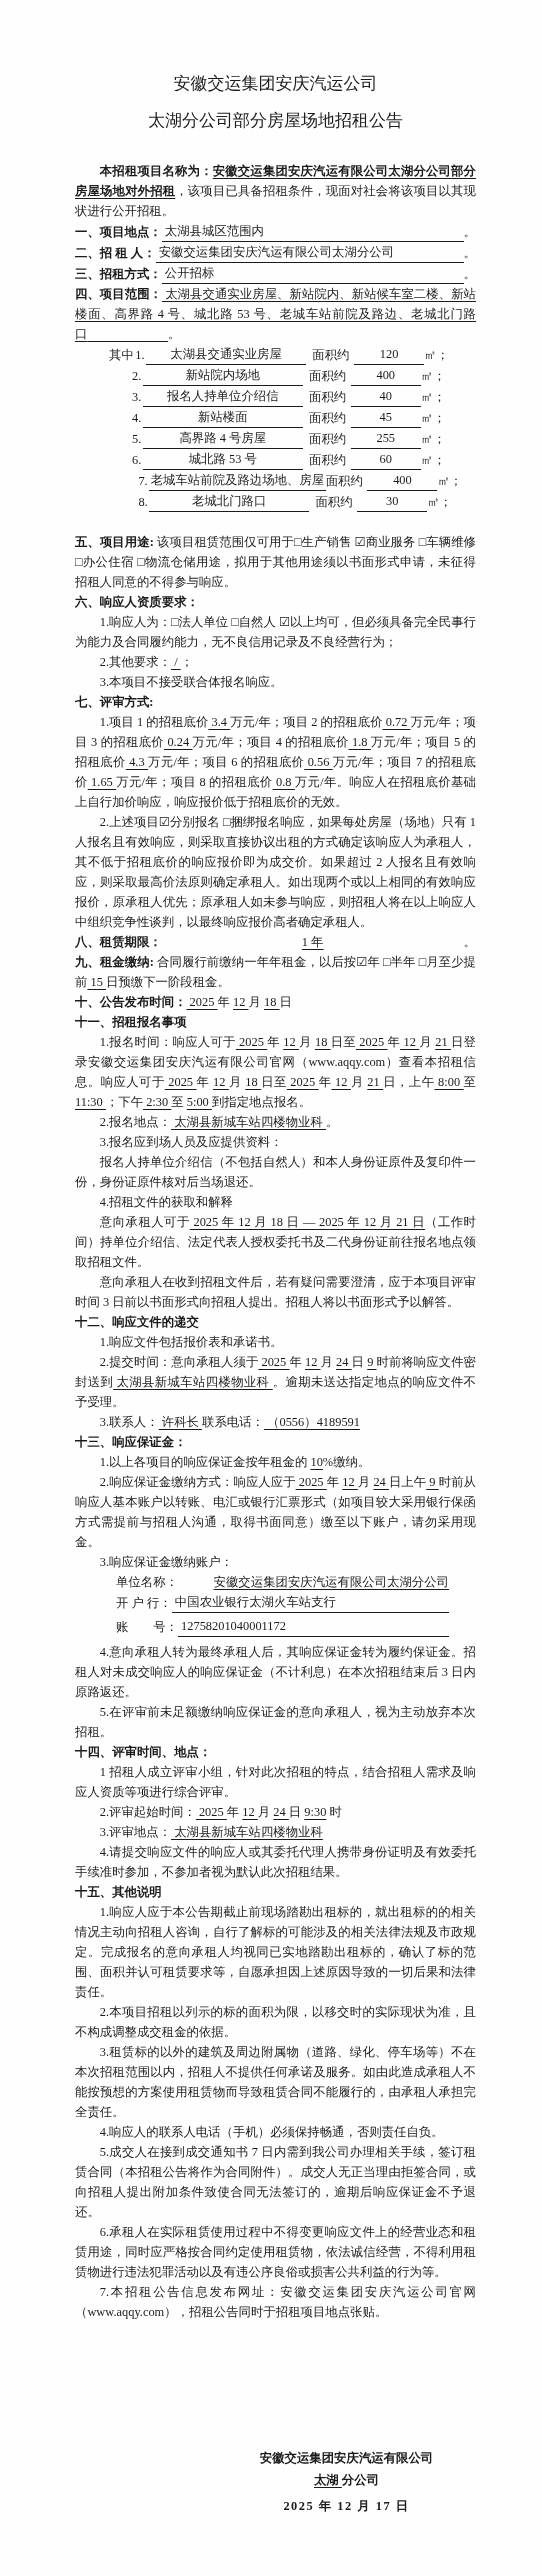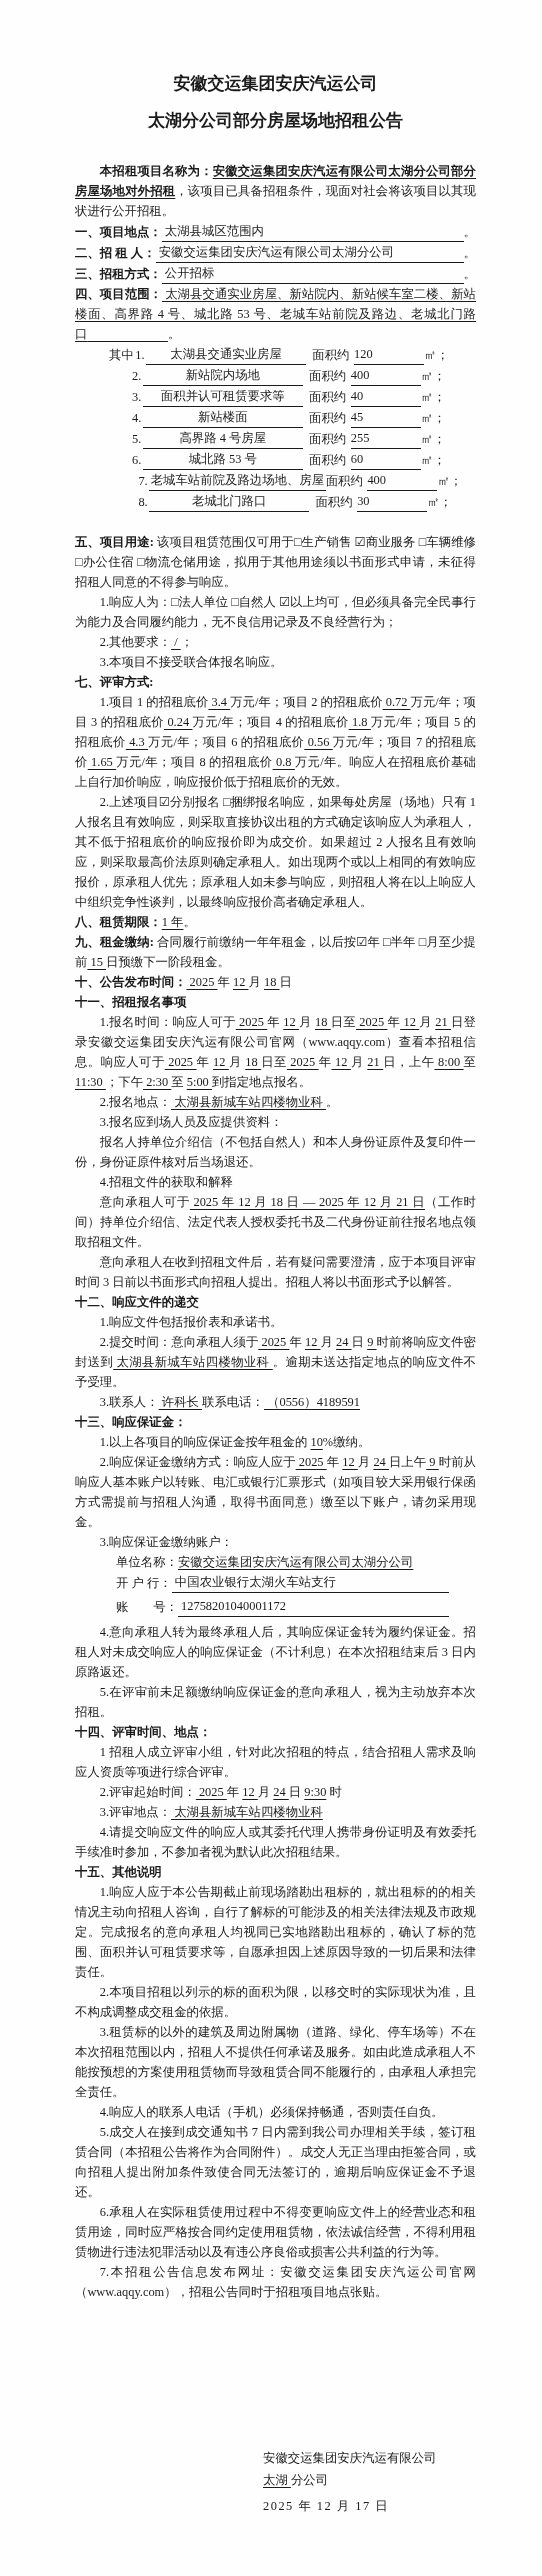--- a/index.html
+++ b/index.html
@@ -8,47 +8,47 @@
     width:542px;height:2576px;
     margin:0 auto;
     background:#fefefe;
     color:#1b1b1b;
     font-family:"Liberation Serif","DejaVu Serif",serif;
     font-size:12.4px;line-height:20px;
     overflow:hidden;
     box-sizing:border-box;
     padding:65px 66px 0 75px;
   }
-  .titles{text-align:center;font-weight:bold;font-size:17px;line-height:37px;}
+  .titles{text-align:center;font-weight:normal;font-size:17px;line-height:37px;}
   .body-text{margin-top:22px;}
   p{margin:0;text-align:justify;}
   .ind{text-indent:2em;}
   .sec-label{font-weight:bold;}
   .u{text-decoration:underline;text-underline-offset:3.1px;}
   .bold{font-weight:bold;}
-  .row{display:flex;align-items:flex-end;}
+  .row{display:flex;align-items:flex-end;justify-content:space-between;}
   .fill{flex:1;border-bottom:0.8px solid #1b1b1b;padding:0 3.1px;white-space:nowrap;overflow:hidden;}
   .tail{flex:0 0 auto;}
   
   .items{margin-left:34px;}
   .irow{display:flex;align-items:flex-end;}
   .irow .ino{flex:0 0 auto;padding-right:1.5px;}
   .ifill-name{width:160px;border-bottom:0.8px solid #1b1b1b;text-align:center;white-space:nowrap;}
-  .ifill-num{width:70px;border-bottom:0.8px solid #1b1b1b;}
+  .ifill-num{width:70px;border-bottom:0.8px solid #1b1b1b;text-align:center;}
   .ilabel{margin:0 4.6px 0 6.2px;}
   .ml30{margin-left:23px;}
   .ml38{margin-left:29.4px;}
   .irow.auto-name .ifill-name{width:auto;padding:0 1.5px;}
   .irow.auto-name .ilabel{margin-left:0;}
   .gap-top{margin-top:20px;}
   .acct{margin-left:41px;}
   .acct .row{max-width:333px;}
   .acct-num-row{max-width:333px;margin-top:3.1px;margin-bottom:4.6px;}
   .footer{
-    position:absolute;left:263px;top:2447px;width:201px;text-align:left;line-height:22px;
+    position:absolute;left:246px;top:2447px;width:201px;text-align:center;line-height:22px;font-weight:bold;
   }
   .footer .date{margin-top:4px;letter-spacing:1.5px;}
 </style>
 </head>
 <body>
 
 <div class="page">
 
   <div class="titles">
     <div>安徽交运集团安庆汽运公司</div>
@@ -90,21 +90,21 @@
         </div>
       <div class="irow ml30">
           <span class="ino">2.</span>
           <span class="ifill-name">新站院内场地</span>
           <span class="ilabel">面积约</span>
           <span class="ifill-num">400</span>
           <span class="ino">㎡；</span>
         </div>
       <div class="irow ml30">
           <span class="ino">3.</span>
-          <span class="ifill-name">面积并认可租赁要求等</span>
+          <span class="ifill-name">报名人持单位介绍信</span>
           <span class="ilabel">面积约</span>
           <span class="ifill-num">40</span>
           <span class="ino">㎡；</span>
         </div>
       <div class="irow ml30">
           <span class="ino">4.</span>
           <span class="ifill-name">新站楼面</span>
           <span class="ilabel">面积约</span>
           <span class="ifill-num">45</span>
           <span class="ino">㎡；</span>
@@ -134,20 +134,21 @@
           <span class="ino">8.</span>
           <span class="ifill-name">老城北门路口</span>
           <span class="ilabel">面积约</span>
           <span class="ifill-num">30</span>
           <span class="ino">㎡；</span>
         </div>
     </div>
 
     <p class="gap-top"><span class="sec-label">五、项目用途:</span><span> 该项目租赁范围仅可用于□生产销售 ☑商业服务 □车辆维修 □办公住宿 □物流仓储用途，拟用于其他用途须以书面形式申请，未征得招租人同意的不得参与响应。</span></p>
 
+    <p><span class="sec-label">六、响应人资质要求：</span></p>
     <p class="ind">1.响应人为：□法人单位 □自然人 ☑以上均可，但必须具备完全民事行为能力及合同履约能力，无不良信用记录及不良经营行为；</p>
     <p class="ind"><span>2.其他要求：</span><span class="u">                     /                      </span><span>；</span></p>
     <p class="ind">3.本项目不接受联合体报名响应。</p>
 
     <p><span class="sec-label">七、评审方式:</span></p>
     <p class="ind"><span>1.项目 1 的招租底价</span><span class="u"> 3.4 </span><span>万元/年；项目 2 的招租底价</span><span class="u"> 0.72 </span><span>万元/年；项目 3 的招租底价</span><span class="u"> 0.24 </span><span>万元/年；项目 4 的招租底价</span><span class="u"> 1.8 </span><span>万元/年；项目 5 的招租底价</span><span class="u"> 4.3 </span><span>万元/年；项目 6 的招租底价</span><span class="u"> 0.56 </span><span>万元/年；项目 7 的招租底价</span><span class="u"> 1.65 </span><span>万元/年；项目 8 的招租底价</span><span class="u"> 0.8 </span><span>万元/年。响应人在招租底价基础上自行加价响应，响应报价低于招租底价的无效。</span></p>
     <p class="ind">2.上述项目☑分别报名 □捆绑报名响应，如果每处房屋（场地）只有 1 人报名且有效响应，则采取直接协议出租的方式确定该响应人为承租人，其不低于招租底价的响应报价即为成交价。如果超过 2 人报名且有效响应，则采取最高价法原则确定承租人。如出现两个或以上相同的有效响应报价，原承租人优先；原承租人如未参与响应，则招租人将在以上响应人中组织竞争性谈判，以最终响应报价高者确定承租人。</p>
 
     <div class="row">
       <span class="sec-label">八、租赁期限：</span>

